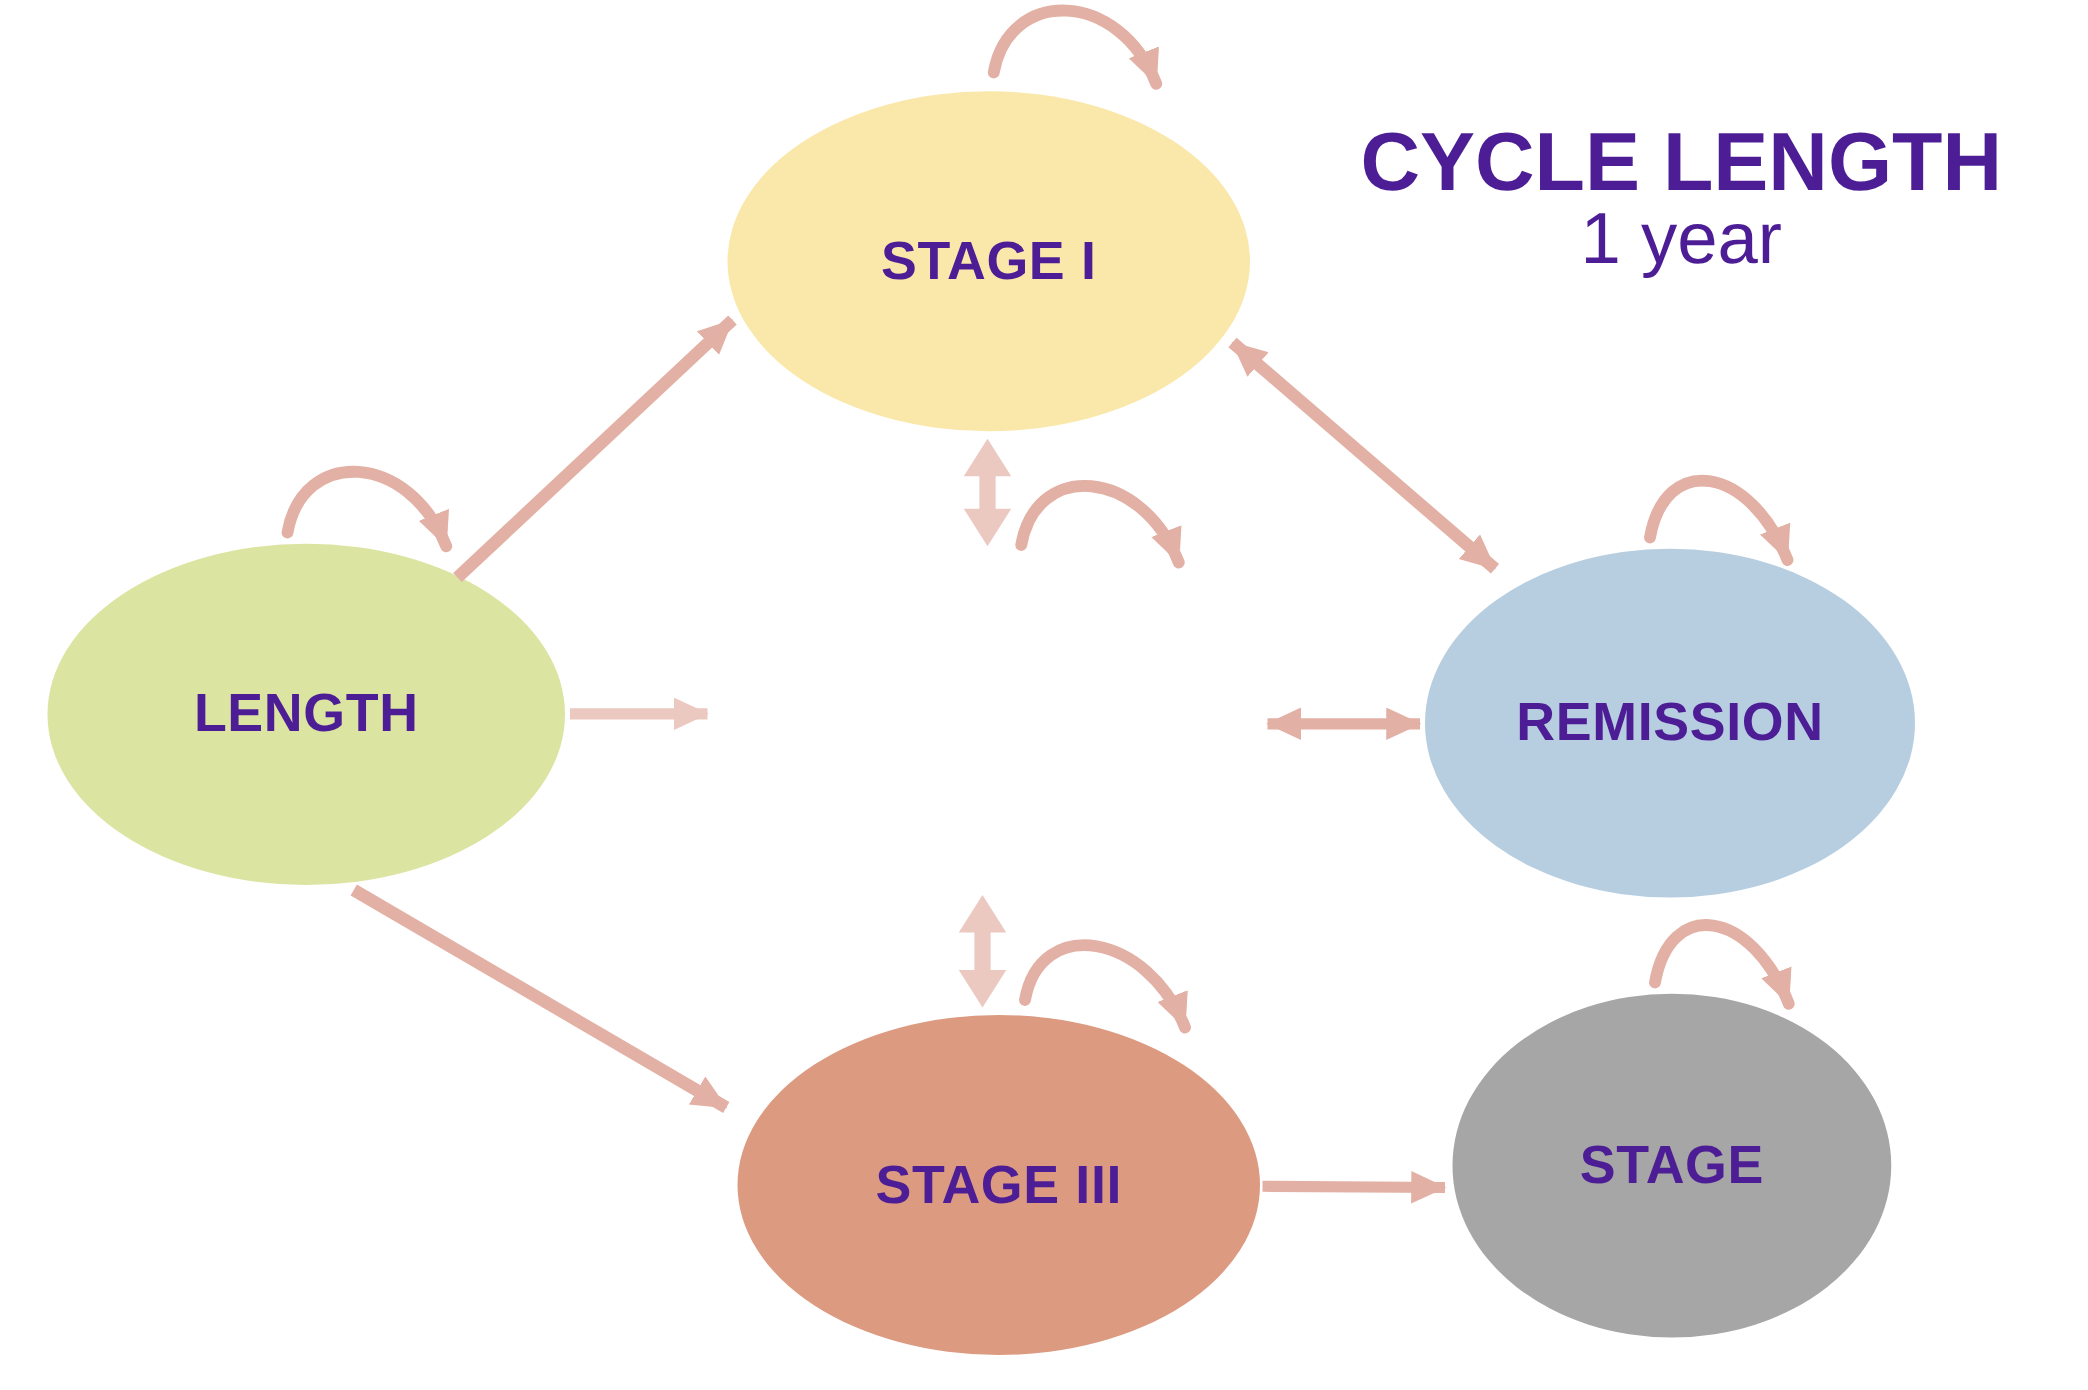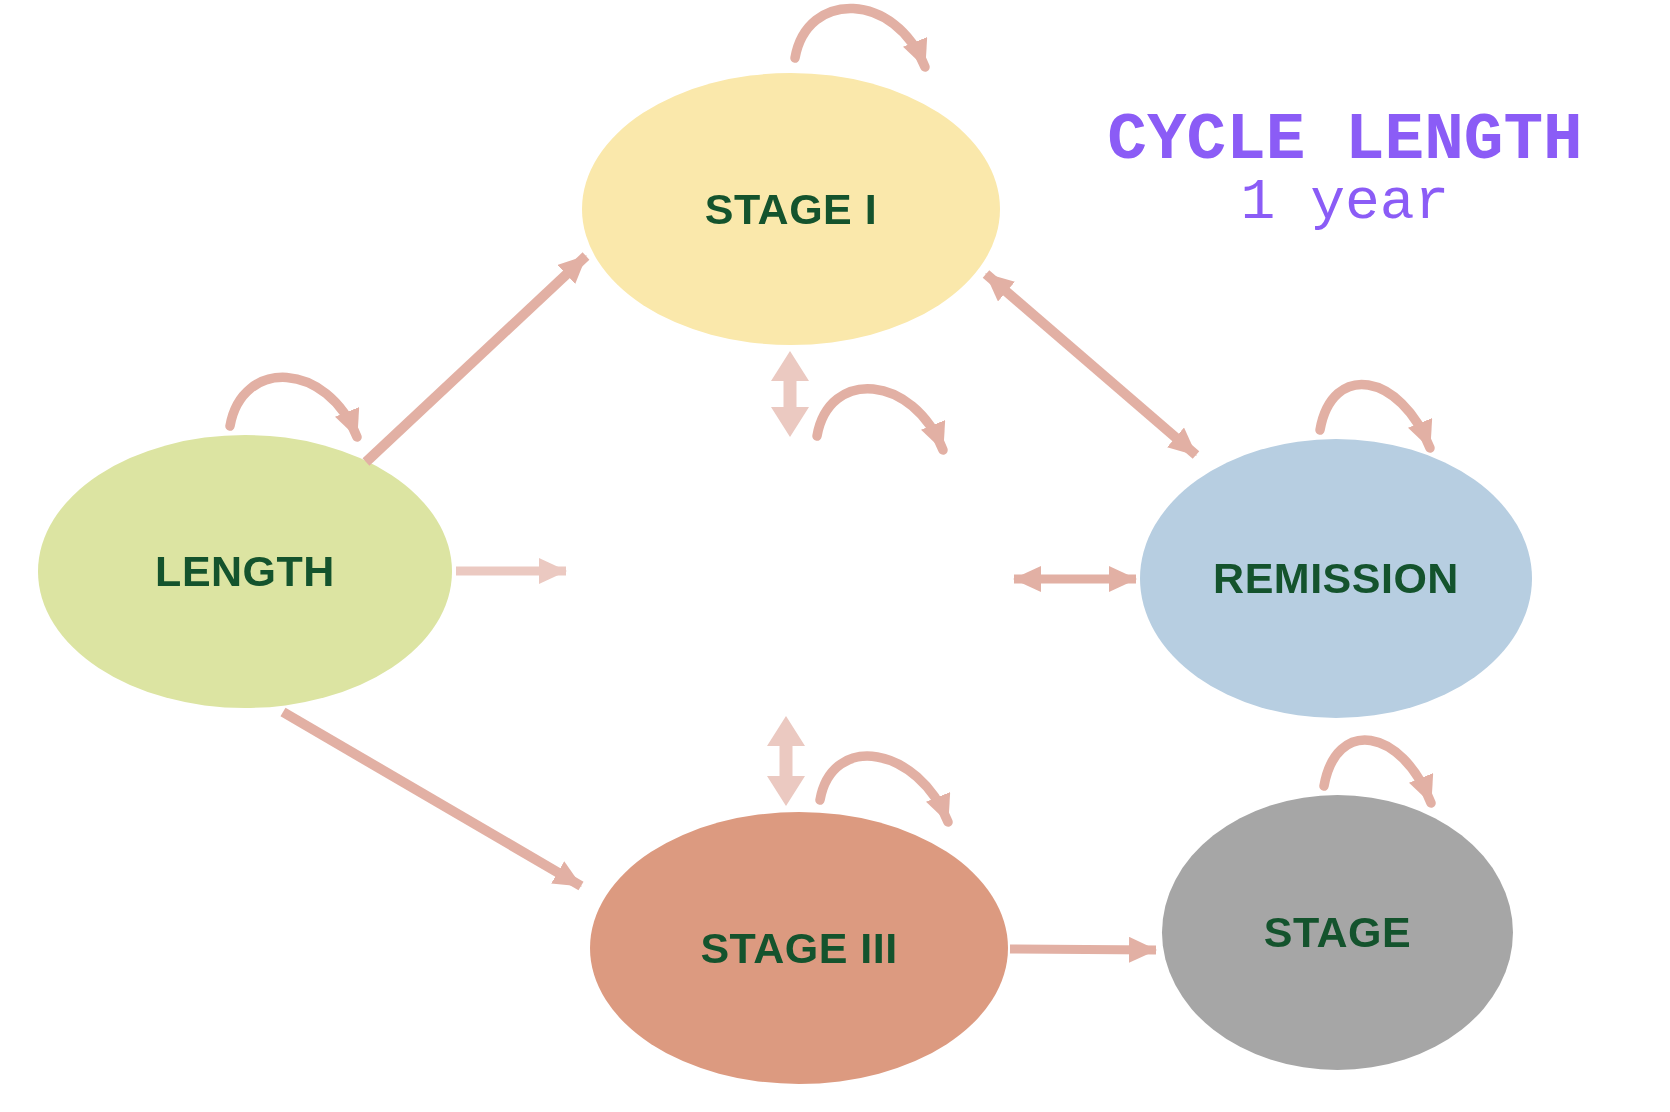--- a/index.html
+++ b/index.html
@@ -13,37 +13,36 @@
   .state{
     position:absolute;
     border-radius:50%;
     display:flex;
     align-items:center;
     justify-content:center;
   }
   .state .label{
     font-size:43px;
     font-weight:bold;
-    color:#14532d;
+    color:#4c1d95;
     letter-spacing:0.5px;
     white-space:nowrap;
   }
   #arrow-layer{
     position:absolute;
     left:0;top:0;
     pointer-events:none;
   }
   .title-block{
     position:absolute;
     left:1030px;
-    top:108px;
+    top:96px;
     width:630px;
     text-align:center;
-    color:#8b5cf6;
-    font-family:Liberation Mono, monospace;
+    color:#4c1d95;
   }
   .title-heading{
     font-size:66px;
     font-weight:bold;
     line-height:1.0;
     margin:0;
   }
   .title-sub{
     font-size:58px;
     font-weight:normal;

